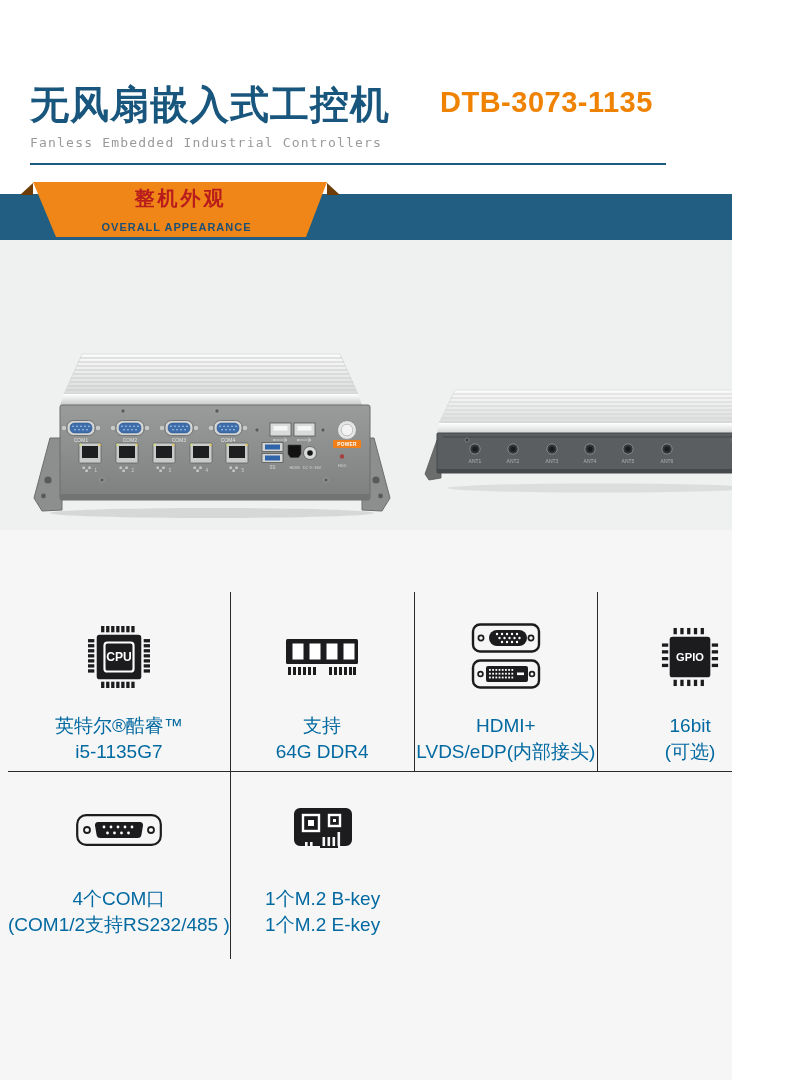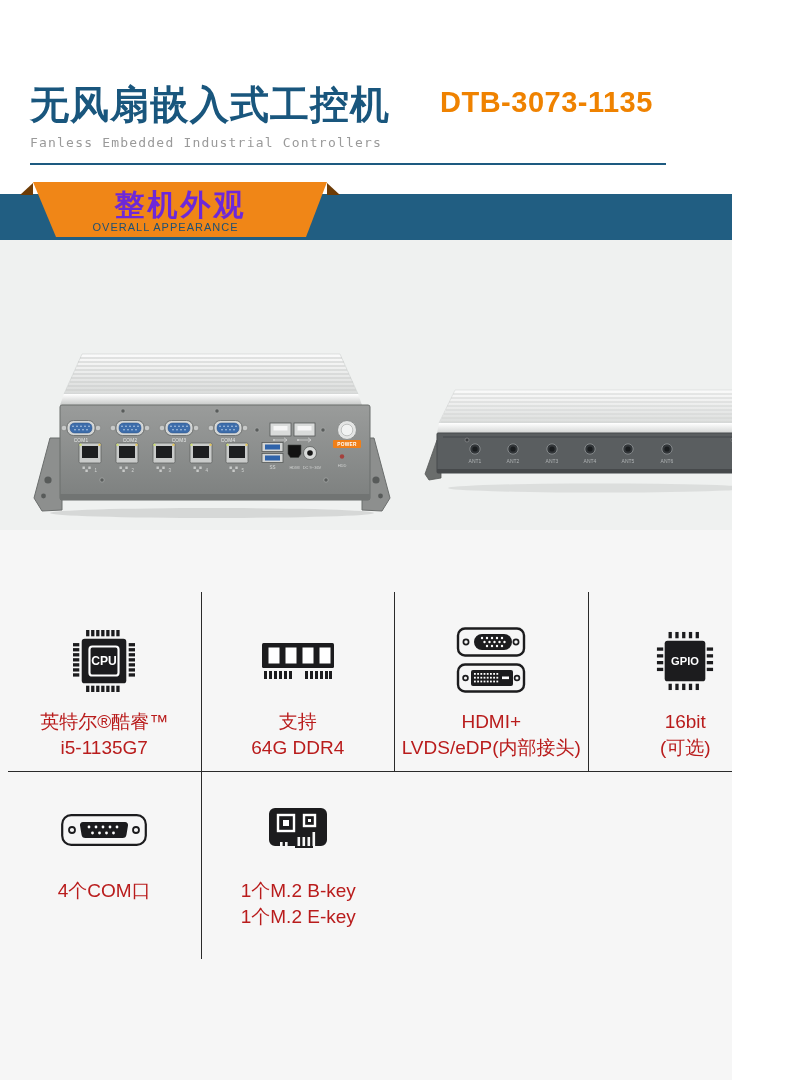--- a/index.html
+++ b/index.html
@@ -13,37 +13,37 @@
   .subtitle{left:30px;top:135px;font-size:13px;color:#9a9a9a;letter-spacing:1.2px;
             font-family:"DejaVu Sans Mono","Liberation Mono",monospace;}
   .rule{left:30px;top:163px;width:636px;height:2px;background:#1d5a80;}
   
   .banner-bar{left:0;top:194px;width:790px;height:46px;background:#215e82;}
   .fold{width:13px;height:12px;background:#6e3c06;top:183px;}
   .fold-left{left:20px;clip-path:polygon(0 100%,100% 0,100% 100%);}
   .fold-right{left:327px;clip-path:polygon(0 0,100% 100%,0 100%);}
   .ribbon{left:20px;top:182px;width:321px;height:55px;background:#f08617;
           clip-path:polygon(13px 0,307px 0,286px 100%,36px 100%);}
-  .ribbon-zh{left:20px;top:185px;width:321px;text-align:center;font-size:30px;font-weight:bold;
-             color:#6d28d9;letter-spacing:3px;}
-  .ribbon-en{left:5px;top:221px;width:321px;text-align:center;font-size:11px;font-weight:normal;
+  .ribbon-zh{left:20px;top:185px;width:321px;text-align:center;font-size:20px;font-weight:bold;
+             color:#b91c1c;letter-spacing:3px;}
+  .ribbon-en{left:16px;top:221px;width:321px;text-align:center;font-size:11px;font-weight:bold;
              color:#1d5076;letter-spacing:1px;}
   
   .photos{left:0;top:240px;width:790px;height:290px;background:#eff1f0;}
   .devA{position:absolute;left:26px;top:90px;}
   .devB{position:absolute;left:423px;top:138px;}
   
   .lower{left:0;top:530px;width:790px;height:550px;background:#f6f6f6;}
   .features{left:8px;top:592px;width:774px;height:367px;display:grid;
             grid-template-columns:repeat(4,1fr);grid-template-rows:180px 187px;}
   .cell{position:relative;display:flex;flex-direction:column;align-items:center;overflow:visible;}
   .cell.v{border-right:1px solid #2a2a2a;}
   .cell.h{border-bottom:1px solid #2a2a2a;justify-content:center;}
   .cell .icon{height:72px;margin-top:22px;display:flex;align-items:center;justify-content:center;}
-  .cell .txt{margin-top:12px;text-align:center;font-size:19px;line-height:26px;color:#b91c1c;
+  .cell .txt{margin-top:20px;text-align:center;font-size:19px;line-height:26px;color:#0369a1;
              white-space:nowrap;}
   svg text{font-family:"Liberation Sans","DejaVu Sans",sans-serif;}
 </style>
 </head>
 <body>
 
 <div class="page">
 
   <div>
     <div class="abs title">无风扇嵌入式工控机</div>
@@ -515,20 +515,21 @@
               <circle cx="56" cy="13" r="1.4"></circle>
               <circle cx="31.5" cy="19" r="1.4"></circle>
               <circle cx="38.5" cy="19" r="1.4"></circle>
               <circle cx="45.5" cy="19" r="1.4"></circle>
               <circle cx="52.5" cy="19" r="1.4"></circle>
             </g>
         </svg>
       </div>
       <div class="txt">
           <div>4个COM口</div>
+          <div>(COM1/2支持RS232/485 )</div>
         </div>
     </div>
 
 
     <div class="cell">
       <div class="icon">
         <svg width="62" height="48" viewBox="0 0 62 48">
           <path d="M8 2h46a6 6 0 0 1 6 6v26a6 6 0 0 1-6 6H46v-8H28v8H8a6 6 0 0 1-6-6V8a6 6 0 0 1 6-6z" fill="#1c1c1e"></path>
           <rect x="28" y="30" width="18" height="12" fill="#1c1c1e"></rect>
           <g fill="#f6f6f6">

